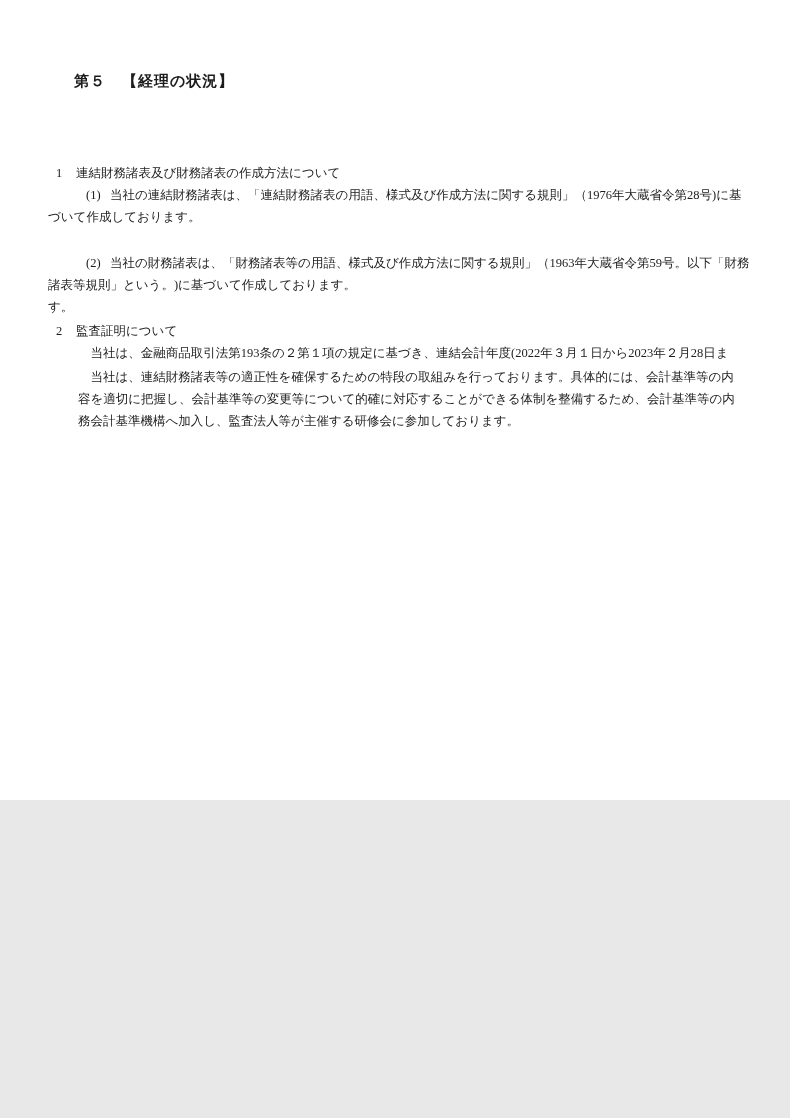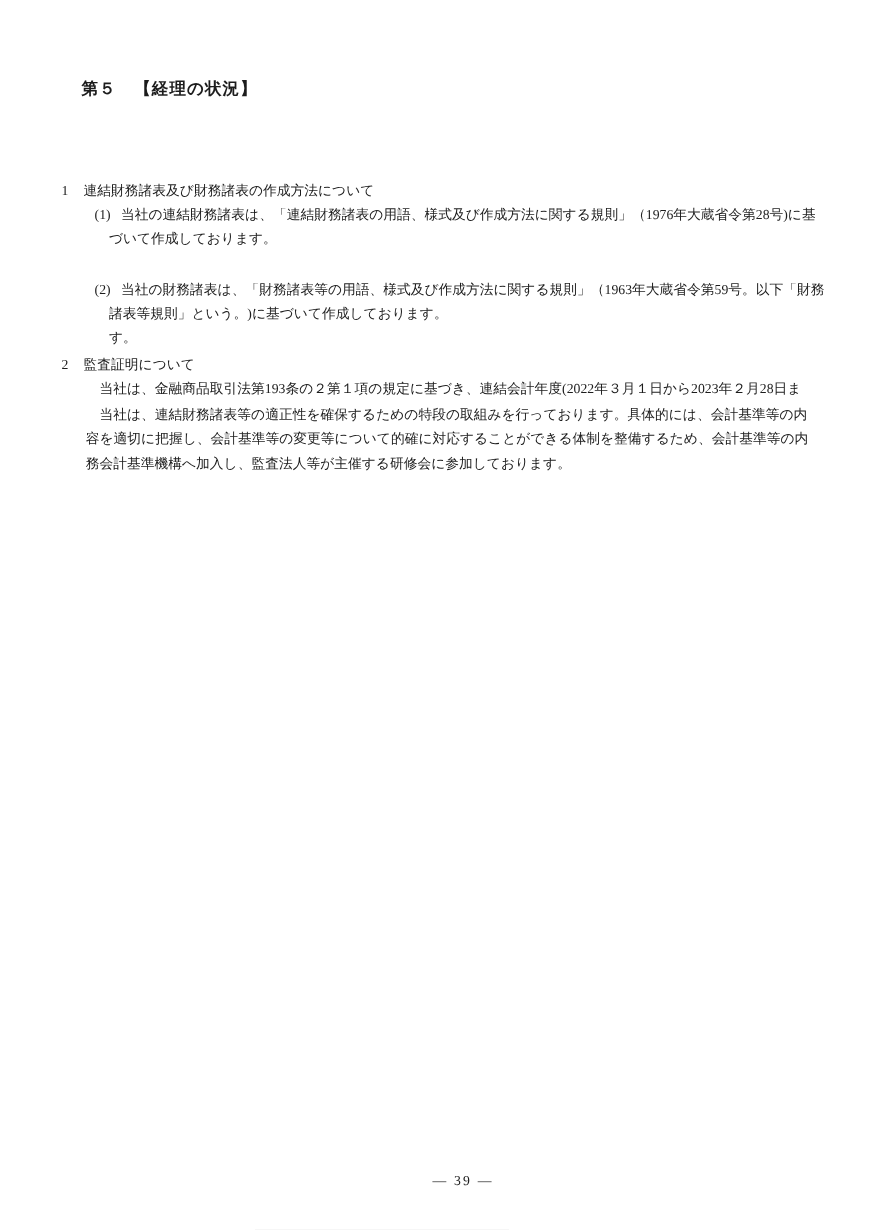--- a/index.html
+++ b/index.html
@@ -3,21 +3,21 @@
 <meta charset="utf-8">
 <style>
   html, body {
     margin: 0;
     padding: 0;
     background: #e8e8e8;
   }
   .page {
     position: relative;
     width: 790px;
-    height: 1118px;
+    height: 800px;
     margin: 0 auto;
     background: #ffffff;
     color: #1c1c1c;
     font-family: "Liberation Serif", "DejaVu Serif", serif;
     font-size: 12.5px;
     line-height: 22px;
     overflow: hidden;
   }
   .doc-title {
     position: absolute;
@@ -41,21 +41,21 @@
   .sec-num {
     display: inline-block;
     min-width: 20px;
   }
   .item + .item { margin-top: 24px; }
   .item-first { padding-left: 86px; }
   .item-label {
     display: inline-block;
     min-width: 24px;
   }
-  .item-cont { padding-left: 99px; }
+  .item-cont { padding-left: 48px; }
   .para-line { padding-left: 78px; }
   .footer {
     position: absolute;
     left: 0;
     top: 1062px;
     width: 790px;
     text-align: center;
     font-size: 12.5px;
     letter-spacing: 2px;
     white-space: nowrap;

